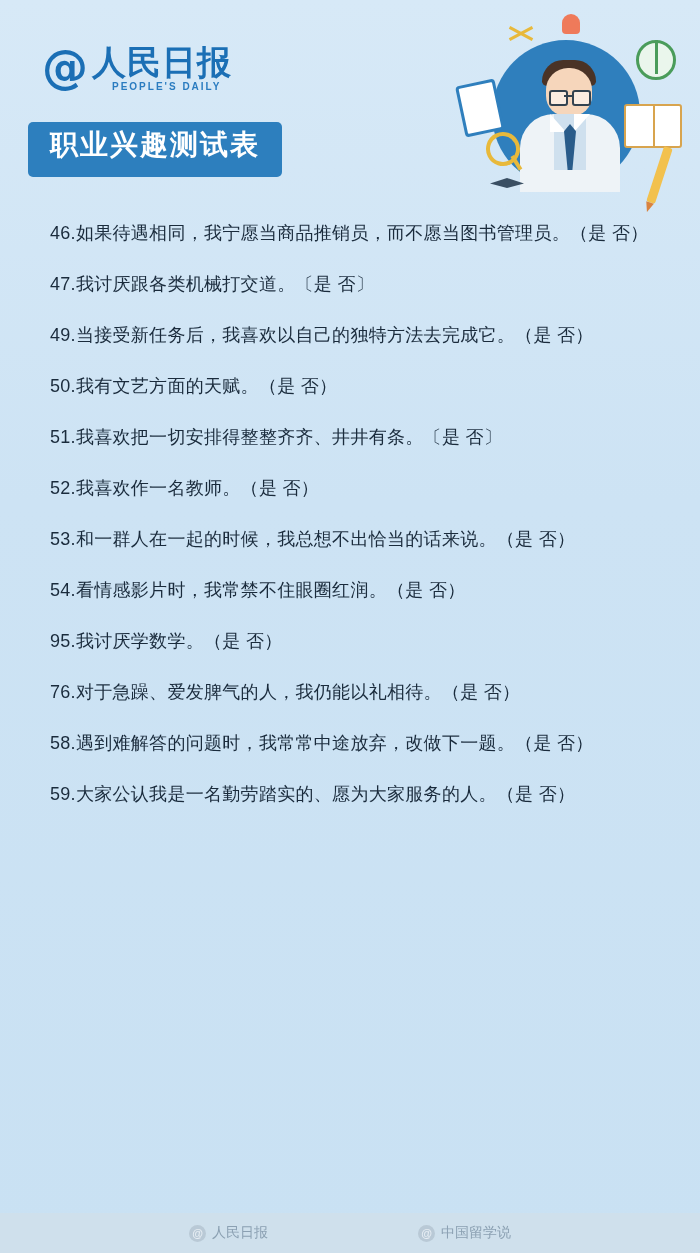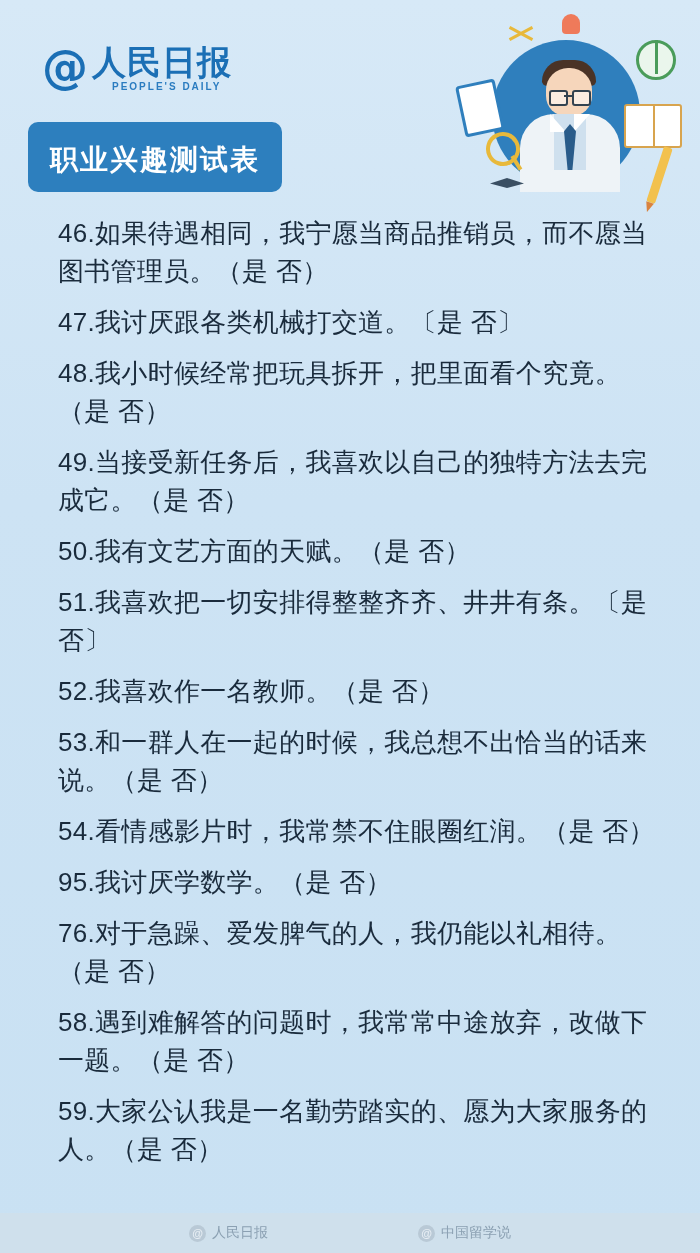--- a/index.html
+++ b/index.html
@@ -62,25 +62,25 @@
     font-family: "Liberation Sans", sans-serif;
     padding-left: 20px;
   }
 
   .title-bar {
     position: absolute;
     left: 28px;
     top: 122px;
     background: #2d7fbe;
     color: #ffffff;
-    padding: 19px 22px 13px 22px;
+    padding: 4px 22px 13px 22px;
     font-size: 28px;
     font-weight: bold;
     letter-spacing: 2px;
-    border-radius: 10px;
+    border-radius: 5px;
   }
 
   
   .illus {
     position: absolute;
     right: 10px;
     top: 6px;
     width: 240px;
     height: 205px;
   }
@@ -292,24 +292,24 @@
     height: 20px;
     background: #ef7a5a;
     border-radius: 9px 9px 4px 4px;
   }
 
   
   .content {
     padding: 14px 42px 0 42px;
   }
   .q {
-    font-size: 26px;
+    font-size: 18px;
     line-height: 38px;
     color: #1a2b3c;
-    margin: 0 0 13px 16px;
+    margin: 0 0 13px 8px;
     letter-spacing: 0.3px;
     font-family: "Liberation Sans", sans-serif;
   }
 
   
   .footer {
     position: absolute;
     left: 0;
     bottom: 0;
     width: 100%;
@@ -378,21 +378,20 @@
       <div class="book"></div>
       <div class="magnifier"></div>
       <div class="pencil"></div>
       <div class="cap"></div>
     </div>
   </div>
 
   <div class="content">
     <p class="q">46.如果待遇相同，我宁愿当商品推销员，而不愿当图书管理员。（是 否）</p>
     <p class="q">47.我讨厌跟各类机械打交道。〔是 否〕</p>
-    <p class="q">48.我小时候经常把玩具拆开，把里面看个究竟。（是 否）</p>
     <p class="q">49.当接受新任务后，我喜欢以自己的独特方法去完成它。（是 否）</p>
     <p class="q">50.我有文艺方面的天赋。（是 否）</p>
     <p class="q">51.我喜欢把一切安排得整整齐齐、井井有条。〔是 否〕</p>
     <p class="q">52.我喜欢作一名教师。（是 否）</p>
     <p class="q">53.和一群人在一起的时候，我总想不出恰当的话来说。（是 否）</p>
     <p class="q">54.看情感影片时，我常禁不住眼圈红润。（是 否）</p>
     <p class="q">95.我讨厌学数学。（是 否）</p>
     <p class="q">76.对于急躁、爱发脾气的人，我仍能以礼相待。（是 否）</p>
     <p class="q">58.遇到难解答的问题时，我常常中途放弃，改做下一题。（是 否）</p>
     <p class="q">59.大家公认我是一名勤劳踏实的、愿为大家服务的人。（是 否）</p>

